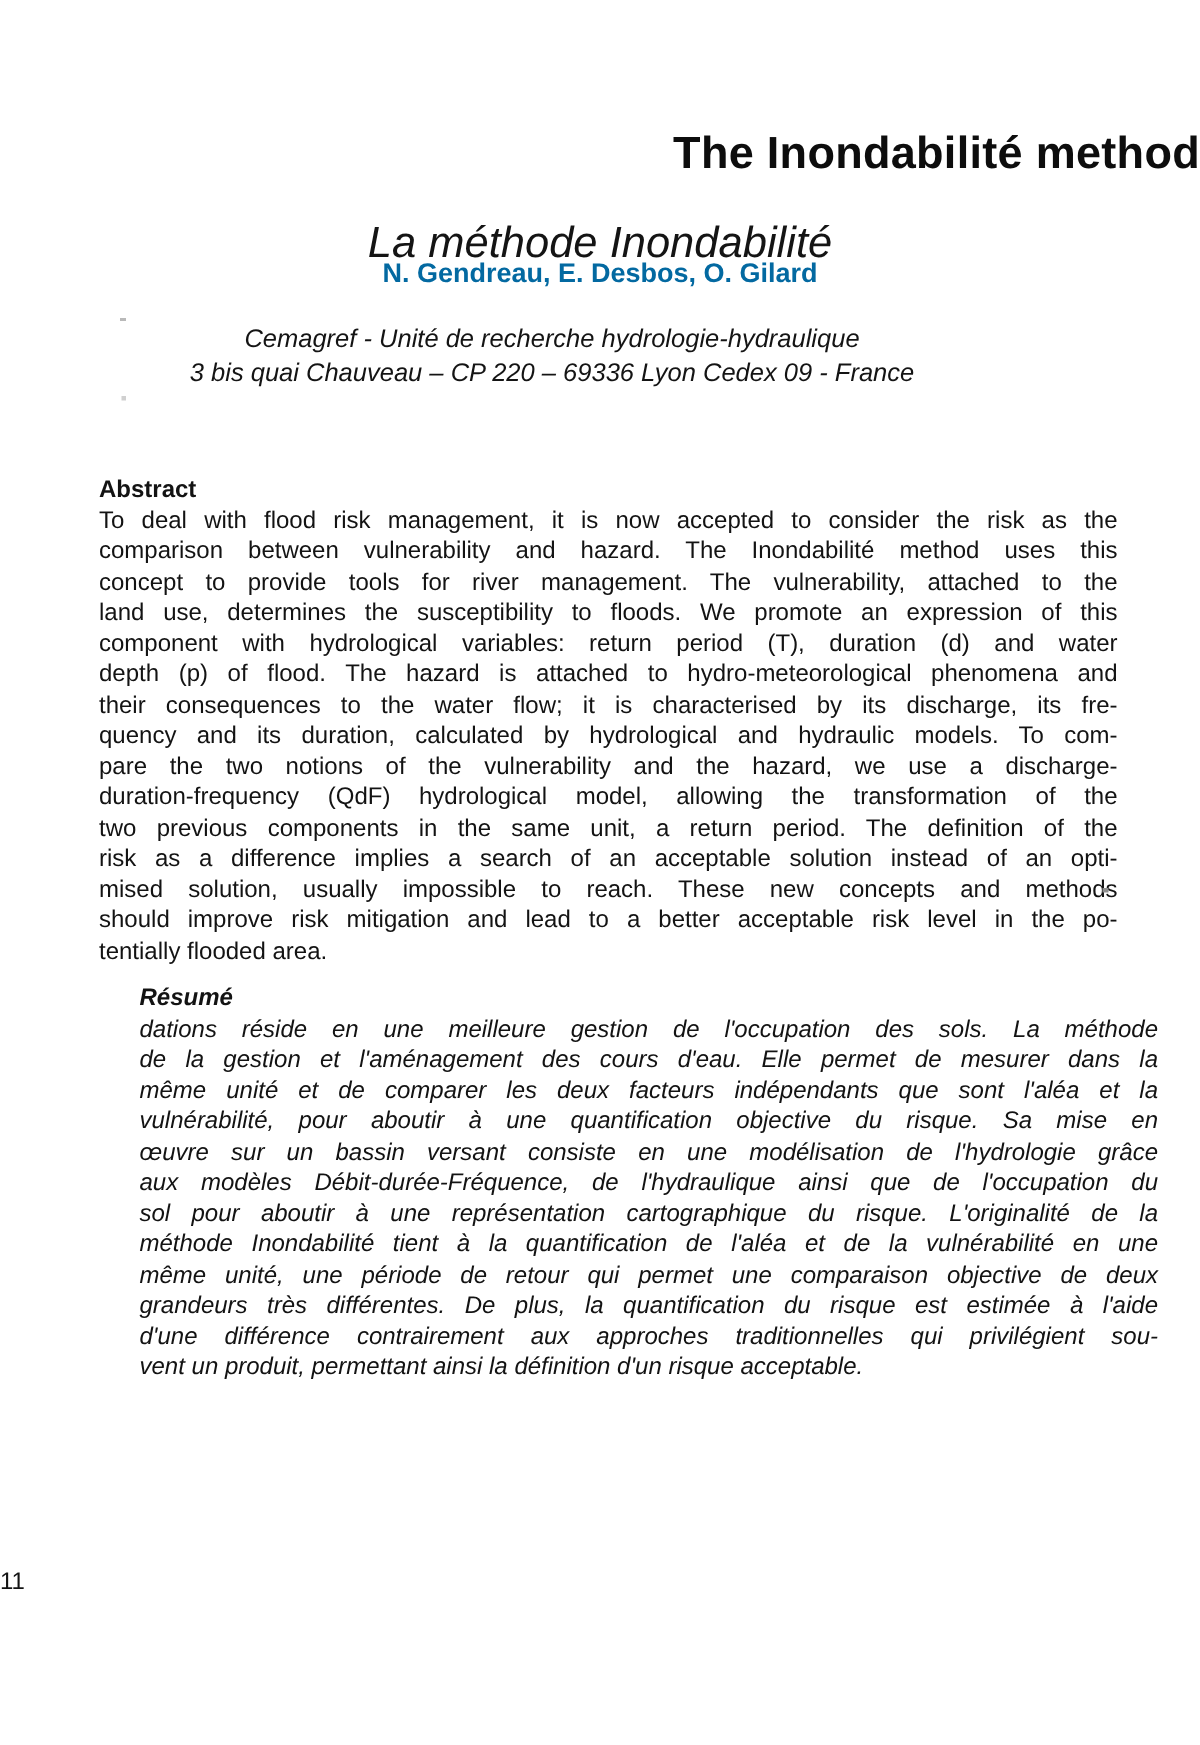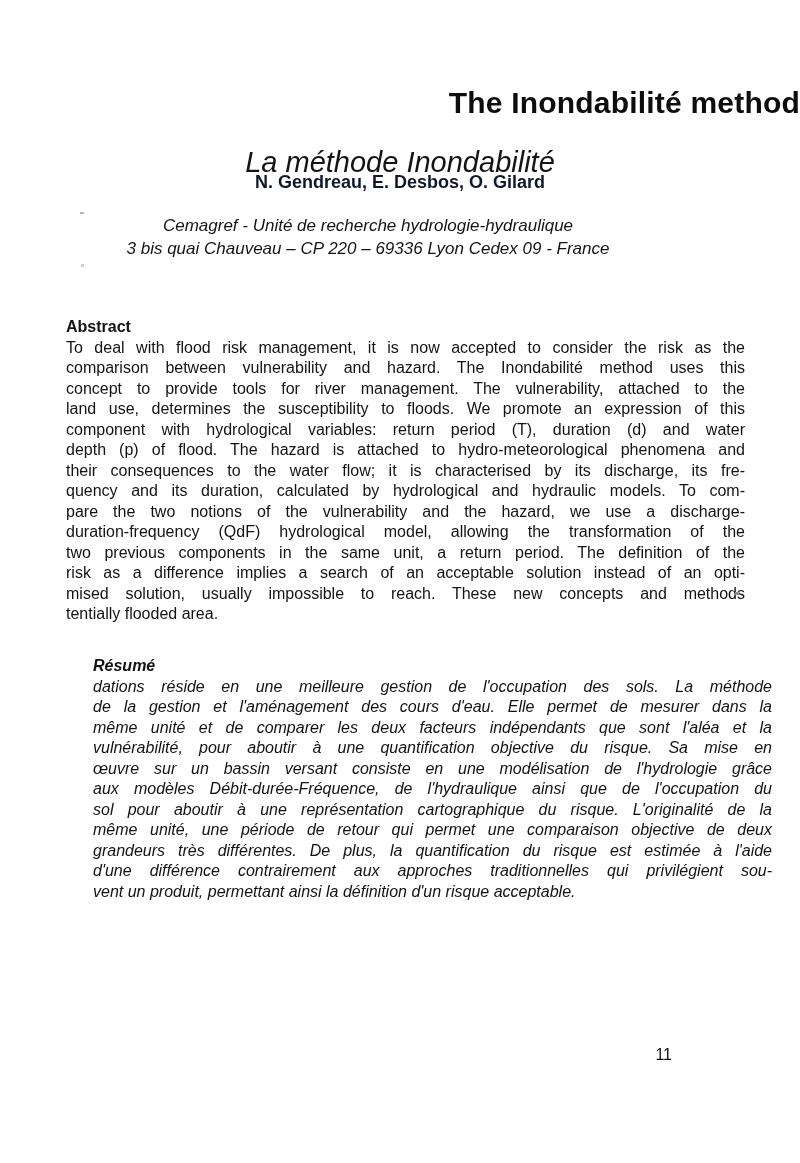--- a/index.html
+++ b/index.html
@@ -40,21 +40,21 @@
     color: #141414;
   }
   .doc-authors {
     position: absolute;
     top: 172px;
     left: 0;
     width: 800px;
     text-align: center;
     font-size: 18px;
     font-weight: bold;
-    color: #0f172a;
+    color: #0369a1;
   }
   .doc-affiliation {
     position: absolute;
     top: 214px;
     left: 0;
     width: 736px;
     text-align: center;
     font-size: 17px;
     font-style: italic;
     line-height: 23px;
@@ -82,21 +82,21 @@
   }
   .line.last {
     text-align-last: left;
   }
   
   .page-number {
     position: absolute;
     top: 1046px;
     left: 0;
     width: 672px;
-    text-align: right;
+    text-align: left;
     font-size: 16px;
     color: #131313;
   }
   
   .speck {
     position: absolute;
     background: #b9b9b9;
   }
   .speck-1 { left: 80px;  top: 212px; width: 4px; height: 2px; }
   .speck-2 { left: 81px;  top: 264px; width: 3px; height: 3px; background:#d0d0d0; }
@@ -127,34 +127,36 @@
         <div class="line">land use, determines the susceptibility to floods. We promote an expression of this</div>
         <div class="line">component with hydrological variables: return period (T), duration (d) and water</div>
         <div class="line">depth (p) of flood. The hazard is attached to hydro-meteorological phenomena and</div>
         <div class="line">their consequences to the water flow; it is characterised by its discharge, its fre-</div>
         <div class="line">quency and its duration, calculated by hydrological and hydraulic models. To com-</div>
         <div class="line">pare the two notions of the vulnerability and the hazard, we use a discharge-</div>
         <div class="line">duration-frequency (QdF) hydrological model, allowing the transformation of the</div>
         <div class="line">two previous components in the same unit, a return period. The definition of the</div>
         <div class="line">risk as a difference implies a search of an acceptable solution instead of an opti-</div>
         <div class="line">mised solution, usually impossible to reach. These new concepts and methods</div>
+        <div class="line">should improve risk mitigation and lead to a better acceptable risk level in the po-</div>
         <div class="line last">tentially flooded area.</div>
       </div>
   </div>
 
   <div class="section section-resume">
     <div class="section-heading">Résumé</div>
     <div>
         <div class="line">dations réside en une meilleure gestion de l'occupation des sols. La méthode</div>
         <div class="line">de la gestion et l'aménagement des cours d'eau. Elle permet de mesurer dans la</div>
         <div class="line">même unité et de comparer les deux facteurs indépendants que sont l'aléa et la</div>
         <div class="line">vulnérabilité, pour aboutir à une quantification objective du risque. Sa mise en</div>
         <div class="line">œuvre sur un bassin versant consiste en une modélisation de l'hydrologie grâce</div>
         <div class="line">aux modèles Débit-durée-Fréquence, de l'hydraulique ainsi que de l'occupation du</div>
         <div class="line">sol pour aboutir à une représentation cartographique du risque. L'originalité de la</div>
+        <div class="line">méthode Inondabilité tient à la quantification de l'aléa et de la vulnérabilité en une</div>
         <div class="line">même unité, une période de retour qui permet une comparaison objective de deux</div>
         <div class="line">grandeurs très différentes. De plus, la quantification du risque est estimée à l'aide</div>
         <div class="line">d'une différence contrairement aux approches traditionnelles qui privilégient sou-</div>
         <div class="line last">vent un produit, permettant ainsi la définition d'un risque acceptable.</div>
       </div>
   </div>
 
   <div class="page-number">11</div>
 
   <div class="speck speck-1"></div>

